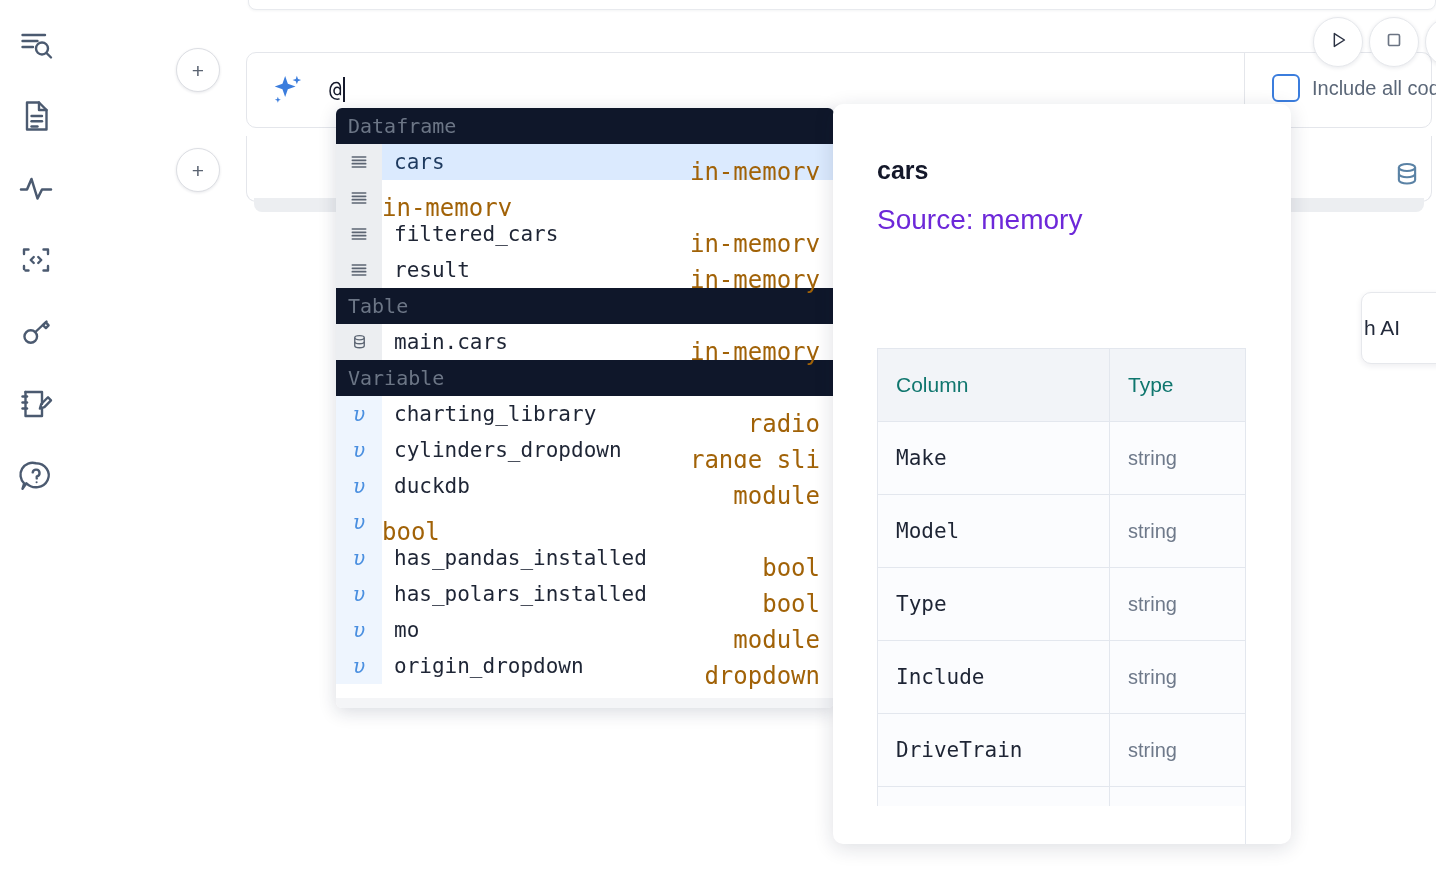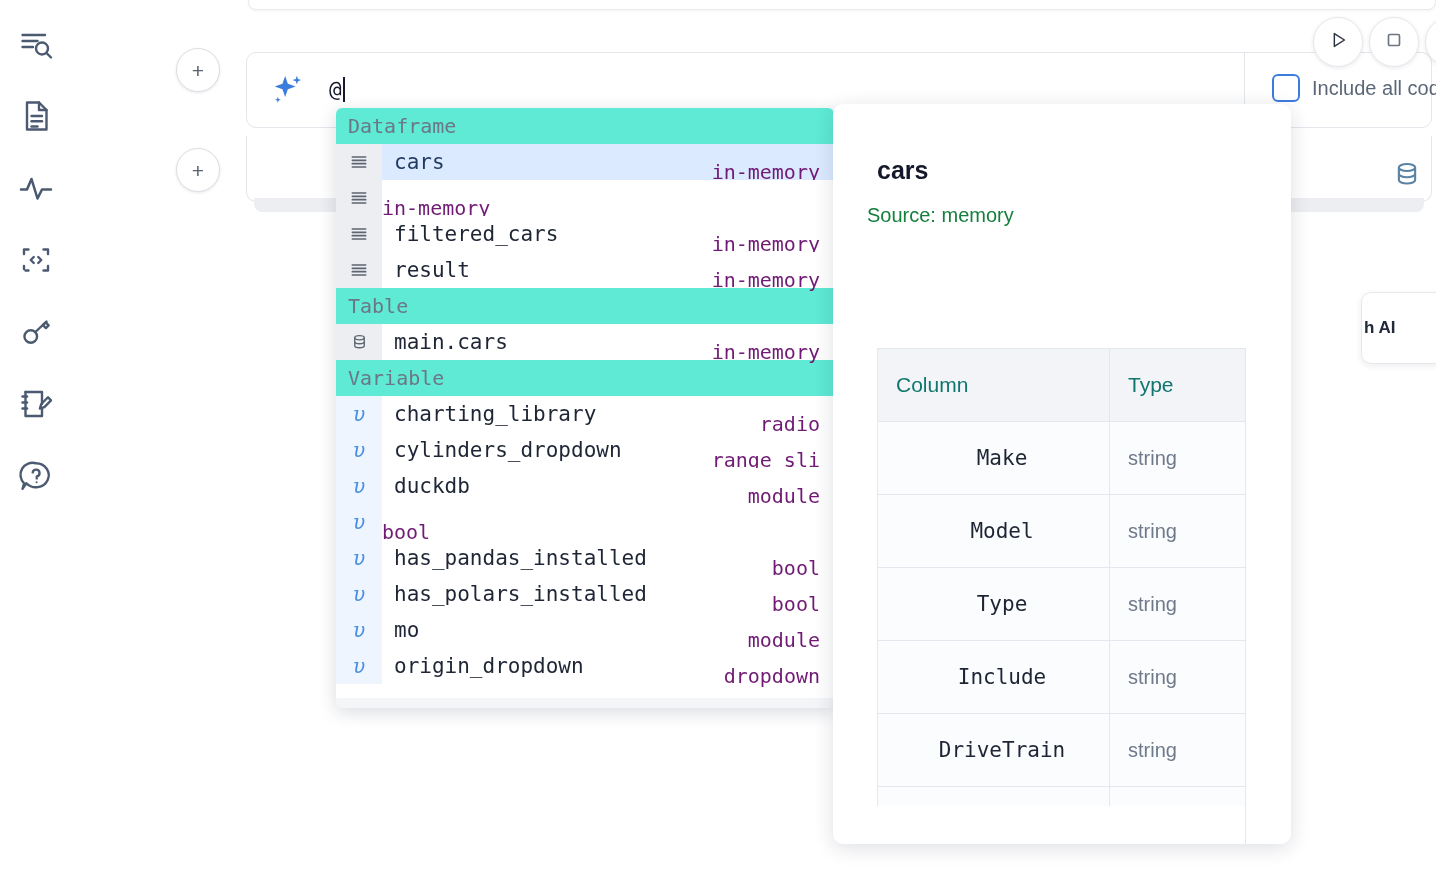--- a/index.html
+++ b/index.html
@@ -199,43 +199,43 @@
     border: 1px solid #e6e8ec;
     border-radius: 10px;
     box-shadow: 0 2px 6px rgba(20,30,60,0.08);
     display: flex;
     align-items: center;
     box-sizing: border-box;
     overflow: hidden;
     z-index: 4;
   }
   #ai-chip-label {
-    font-size: 17px;
-    font-weight: bold;
+    font-size: 21px;
+    font-weight: normal;
     color: #232a3b;
     margin-left: 2px;
     white-space: nowrap;
   }
 
   
   #completion-dropdown {
     position: absolute;
     left: 336px; top: 108px;
     width: 498px; height: 600px;
     background: #ffffff;
     border-radius: 6px;
     box-shadow: 0 4px 18px rgba(20,30,60,0.16);
     overflow: hidden;
     z-index: 20;
     font-family: "DejaVu Sans Mono", monospace;
   }
   .cmp-group-header {
     height: 36px;
     line-height: 36px;
-    background: #5eead4;
+    background: #0f172a;
     color: #6c7686;
     font-size: 20px;
     padding-left: 12px;
     box-sizing: border-box;
   }
   .cmp-item {
     height: 36px;
     display: flex;
     align-items: center;
     background: #ffffff;
@@ -263,22 +263,22 @@
   .cmp-item-label {
     flex: 1;
     font-size: 21px;
     color: #1e2535;
     padding-left: 12px;
     white-space: nowrap;
     overflow: hidden;
   }
   .cmp-item.selected .cmp-item-label { color: #1e3a5f; }
   .cmp-item-kind {
-    font-size: 20px;
-    color: #701a75;
+    font-size: 24px;
+    color: #a16207;
     padding-right: 14px;
     white-space: nowrap;
     margin-top: 19px;
   }
   #cmp-clip-fade {
     position: absolute;
     left: 0; bottom: 0;
     width: 498px; height: 10px;
     background: #f4f5f7;
   }
@@ -297,23 +297,23 @@
   }
   #preview-title {
     position: absolute;
     left: 44px; top: 52px;
     font-size: 25px;
     font-weight: bold;
     color: #14182a;
   }
   #preview-source {
     position: absolute;
-    left: 34px; top: 100px;
-    font-size: 20px;
-    color: #15803d;
+    left: 44px; top: 100px;
+    font-size: 28px;
+    color: #6d28d9;
   }
   #preview-shape {
     position: absolute;
     left: 44px; top: 152px;
     width: 368px; height: 52px;
     background: #f2f4f8;
     border-radius: 8px;
     display: flex;
     align-items: center;
     padding-left: 20px;
@@ -340,21 +340,20 @@
     background: #f2f4f8;
     font-size: 21px;
     font-weight: normal;
     color: #0f766e;
   }
   #preview-table td.col-name {
     font-family: "DejaVu Sans Mono", monospace;
     font-size: 21px;
     color: #1d2434;
     background: #fbfcfe;
-    text-align: center;
   }
   #preview-table td.col-type {
     font-size: 20px;
     color: #6e798a;
     background: #fbfcfe;
   }
   #preview-table col.c1 { width: 232px; }
   #preview-table col.c2 { width: 136px; }
   #preview-table-clip {
     position: absolute;

